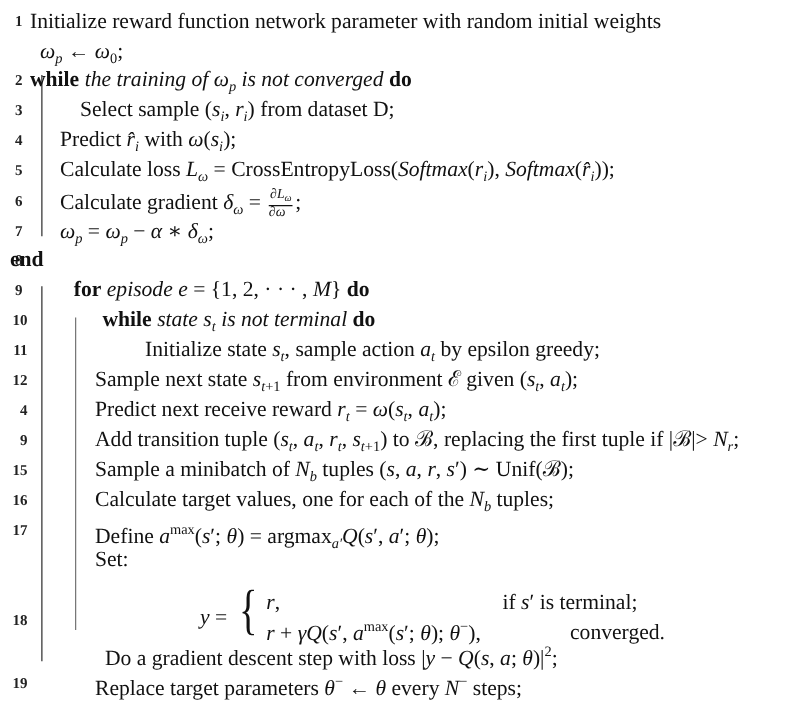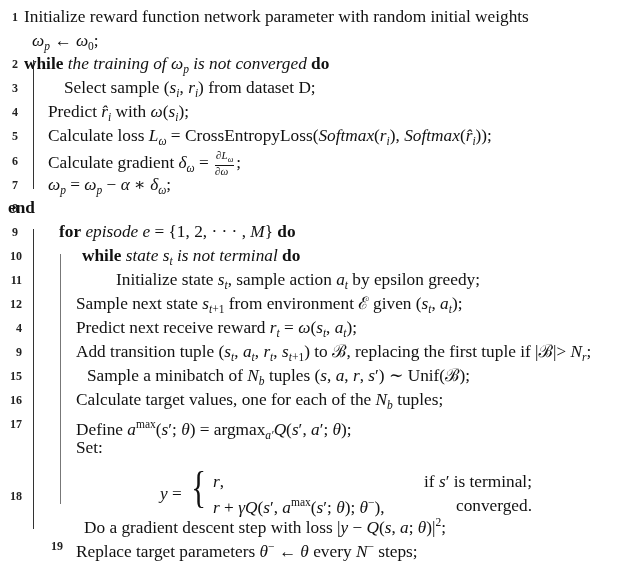--- a/index.html
+++ b/index.html
@@ -96,21 +96,21 @@
   <span class="txt" style="left:76px;">Predict next receive reward <i>r</i><span class="sub">t</span> = <i>ω</i>(<i>s</i><span class="sub">t</span>, <i>a</i><span class="sub">t</span>);</span>
 </div>
 
 <div class="ln" style="top:341px;">
   <span class="num" style="left:0px;">9</span>
   <span class="txt" style="left:76px;">Add transition tuple (<i>s</i><span class="sub">t</span>, <i>a</i><span class="sub">t</span>, <i>r</i><span class="sub">t</span>, <i>s</i><span class="sub" style="font-style:normal"><i>t</i>+1</span>) to ℬ, replacing the first tuple if |ℬ|&gt; <i>N</i><span class="sub">r</span>;</span>
 </div>
 
 <div class="ln" style="top:365px;">
   <span class="num" style="left:0px;">15</span>
-  <span class="txt" style="left:87px;">Sample a minibatch of <i>N</i><span class="sub">b</span> tuples (<i>s</i>, <i>a</i>, <i>r</i>, <i>s</i>′) ∼ Unif(ℬ);</span>
+  <span class="txt" style="left:76px;">Sample a minibatch of <i>N</i><span class="sub">b</span> tuples (<i>s</i>, <i>a</i>, <i>r</i>, <i>s</i>′) ∼ Unif(ℬ);</span>
 </div>
 
 <div class="ln" style="top:389px;">
   <span class="num" style="left:0px;">16</span>
   <span class="txt" style="left:76px;">Calculate target values, one for each of the <i>N</i><span class="sub">b</span> tuples;</span>
 </div>
 
 <div class="ln" style="top:413px;">
   <span class="num" style="left:0px;">17</span>
   <span class="txt" style="left:76px;">Define <i>a</i><span class="sup">max</span>(<i>s</i>′; <i>θ</i>) = argmax<span class="sub">a′</span><i>Q</i>(<i>s</i>′, <i>a</i>′; <i>θ</i>);</span>
@@ -118,29 +118,29 @@
 
 <div class="ln" style="top:437px;">
   <span class="num" style="left:0px;margin-top:48px;">18</span>
   <span class="txt" style="left:76px;">Set:</span>
 </div>
 
 <div>
   <span class="eq" style="left:160px; top:484px;"><i>y</i> =</span>
   <span class="brace" style="left:188px; top:466px;">{</span>
   <span class="eq" style="left:213px; top:472px;"><i>r</i>,</span>
-  <span class="eq" style="left:424px; top:472px;">if <i>s</i>′ is terminal;</span>
+  <span class="eq" style="left:402px; top:472px;">if <i>s</i>′ is terminal;</span>
   <span class="eq" style="left:213px; top:496px;"><i>r</i> + <i>γQ</i>(<i>s</i>′, <i>a</i><span class="sup">max</span>(<i>s</i>′; <i>θ</i>); <i>θ</i><span class="sup">−</span>),</span>
   <span class="eq" style="left:456px; top:496px;">converged.</span>
 </div>
 
 <style>
   
 </style>
 
 <div class="ln" style="top:511px;">
   <span class="txt" style="left:84px;">Do a gradient descent step with loss |<i>y</i> − <i>Q</i>(<i>s</i>, <i>a</i>; <i>θ</i>)|<span class="sup">2</span>;</span>
 </div>
 
 <div class="ln" style="top:535px;">
-  <span class="num" style="left:0px;padding-left:41px;">19</span>
+  <span class="num" style="left:0px;">19</span>
   <span class="txt" style="left:76px;">Replace target parameters <i>θ</i><span class="sup">−</span> ← <i>θ</i> every <i>N</i><span class="sup">−</span> steps;</span>
 </div>
 
 </body></html>

